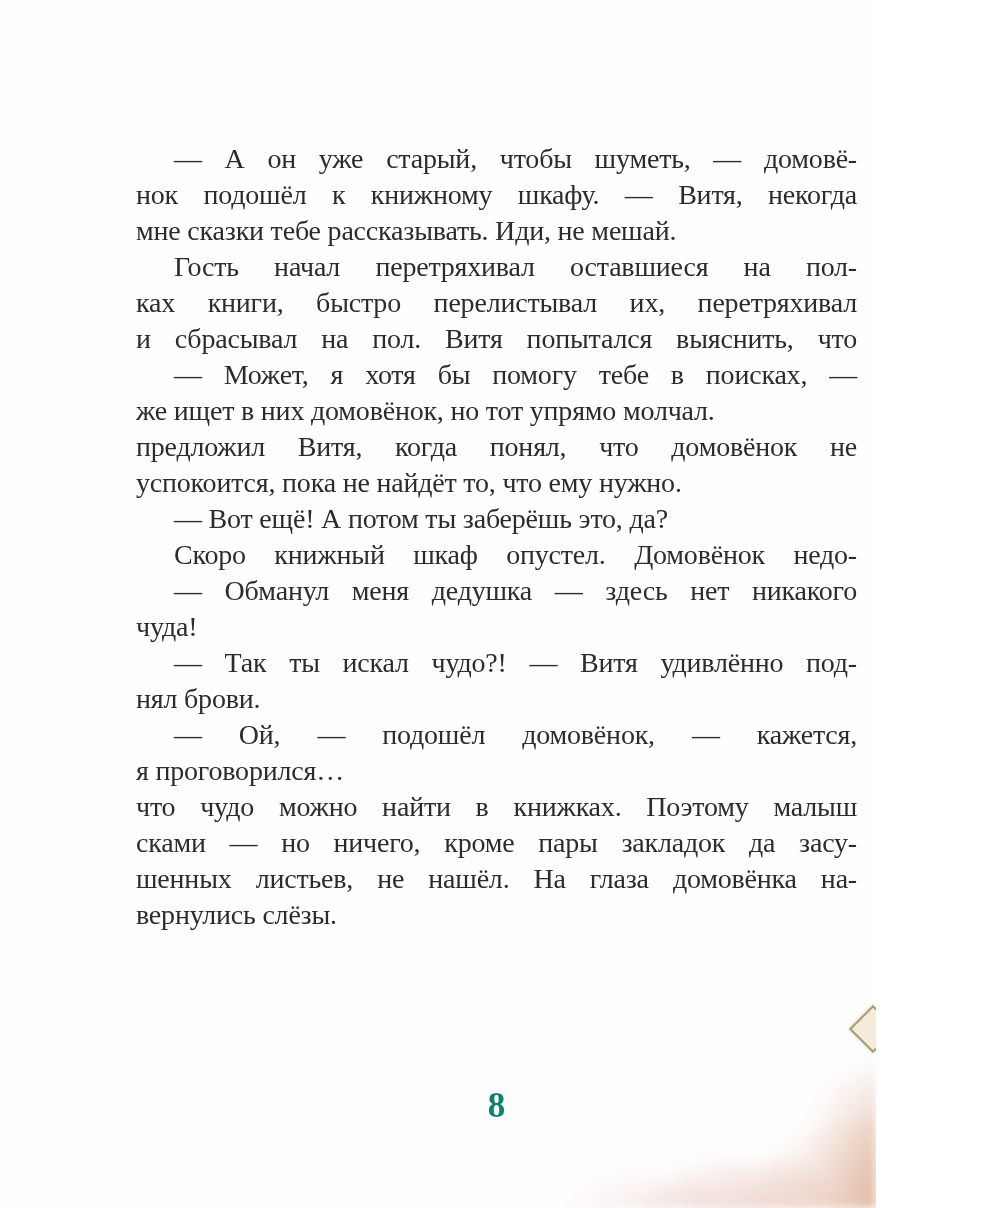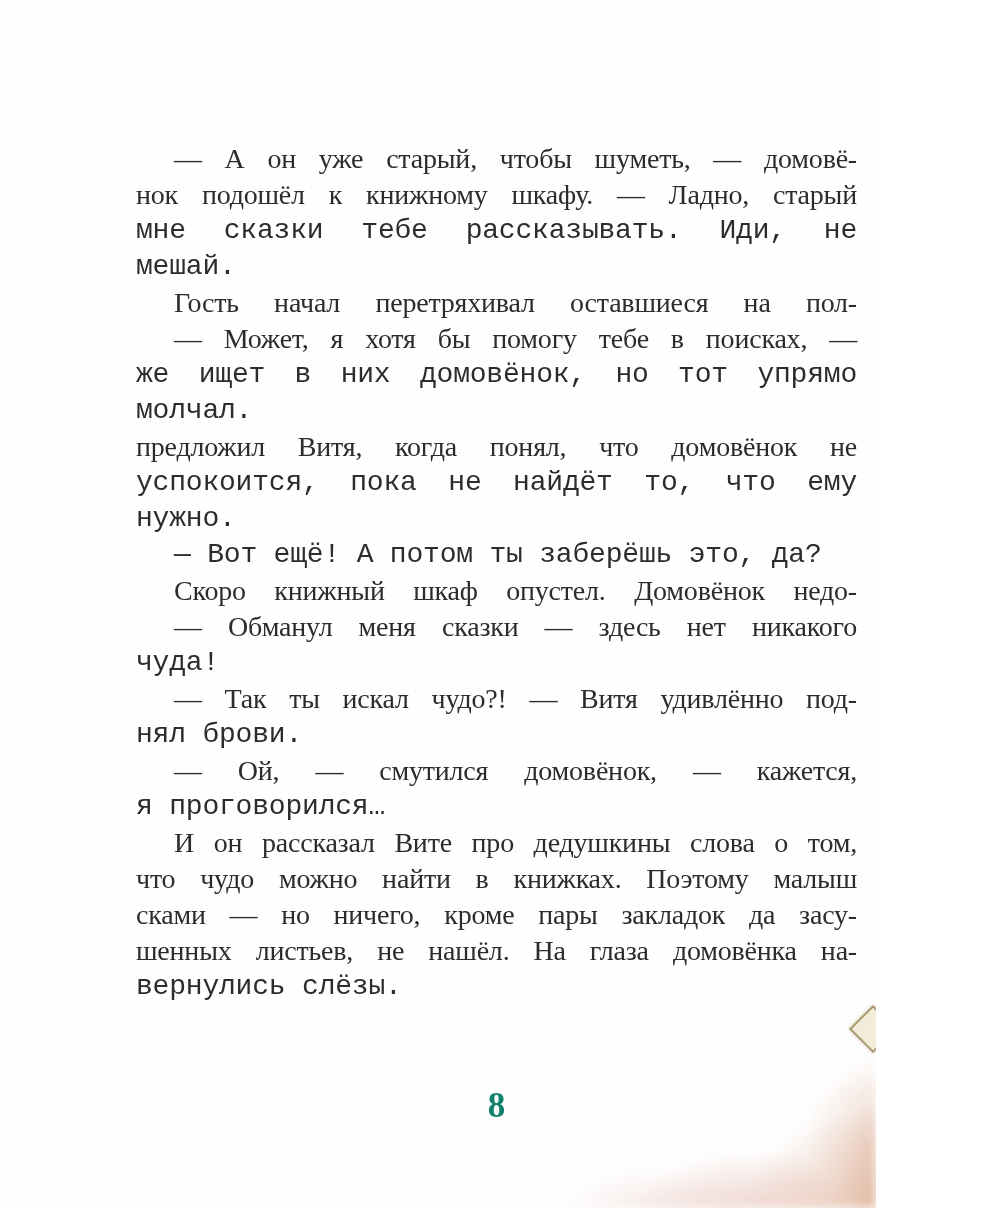--- a/index.html
+++ b/index.html
@@ -63,21 +63,20 @@
     color: #2e2c2a;
     letter-spacing: -0.2px;
   }
   .line {
     text-align: justify;
     text-align-last: justify;
     white-space: normal;
   }
   .line.last {
     text-align-last: left;
-    font-family: Liberation Mono, monospace;
   }
   .line.indent {
     padding-left: 38px;
   }
 
   
   .page-number {
     position: absolute;
     left: 136px;
     width: 721px;
@@ -93,36 +92,37 @@
 <body>
 
 <div class="page">
 
   <div class="watercolor"></div>
 
   <div class="corner-diamond"></div>
 
   <div class="text-block" style="color: rgb(46, 44, 42);">
       <div class="line indent">— А он уже старый, чтобы шуметь, — домовё-</div>
-      <div class="line">нок подошёл к книжному шкафу. — Ладно, старый</div>
+      <div class="line">нок подошёл к книжному шкафу. — Витя, некогда</div>
       <div class="line last">мне сказки тебе рассказывать. Иди, не мешай.</div>
       <div class="line indent">Гость начал перетряхивал оставшиеся на пол-</div>
+      <div class="line">ках книги, быстро перелистывал их, перетряхивал</div>
+      <div class="line">и сбрасывал на пол. Витя попытался выяснить, что</div>
       <div class="line indent">— Может, я хотя бы помогу тебе в поисках, —</div>
       <div class="line last">же ищет в них домовёнок, но тот упрямо молчал.</div>
       <div class="line">предложил Витя, когда понял, что домовёнок не</div>
       <div class="line last">успокоится, пока не найдёт то, что ему нужно.</div>
       <div class="line indent last">— Вот ещё! А потом ты заберёшь это, да?</div>
       <div class="line indent">Скоро книжный шкаф опустел. Домовёнок недо-</div>
-      <div class="line indent">— Обманул меня сказки — здесь нет никакого</div>
+      <div class="line indent">— Обманул меня дедушка — здесь нет никакого</div>
       <div class="line last">чуда!</div>
       <div class="line indent">— Так ты искал чудо?! — Витя удивлённо под-</div>
       <div class="line last">нял брови.</div>
-      <div class="line indent">— Ой, — смутился домовёнок, — кажется,</div>
+      <div class="line indent">— Ой, — подошёл домовёнок, — кажется,</div>
       <div class="line last">я проговорился…</div>
-      <div class="line indent">И он рассказал Вите про дедушкины слова о том,</div>
       <div class="line">что чудо можно найти в книжках. Поэтому малыш</div>
       <div class="line">сками — но ничего, кроме пары закладок да засу-</div>
       <div class="line">шенных листьев, не нашёл. На глаза домовёнка на-</div>
       <div class="line last">вернулись слёзы.</div>
     </div>
 
   <div class="page-number" style="color: rgb(16, 130, 108);">8</div>
 
 </div>
 

